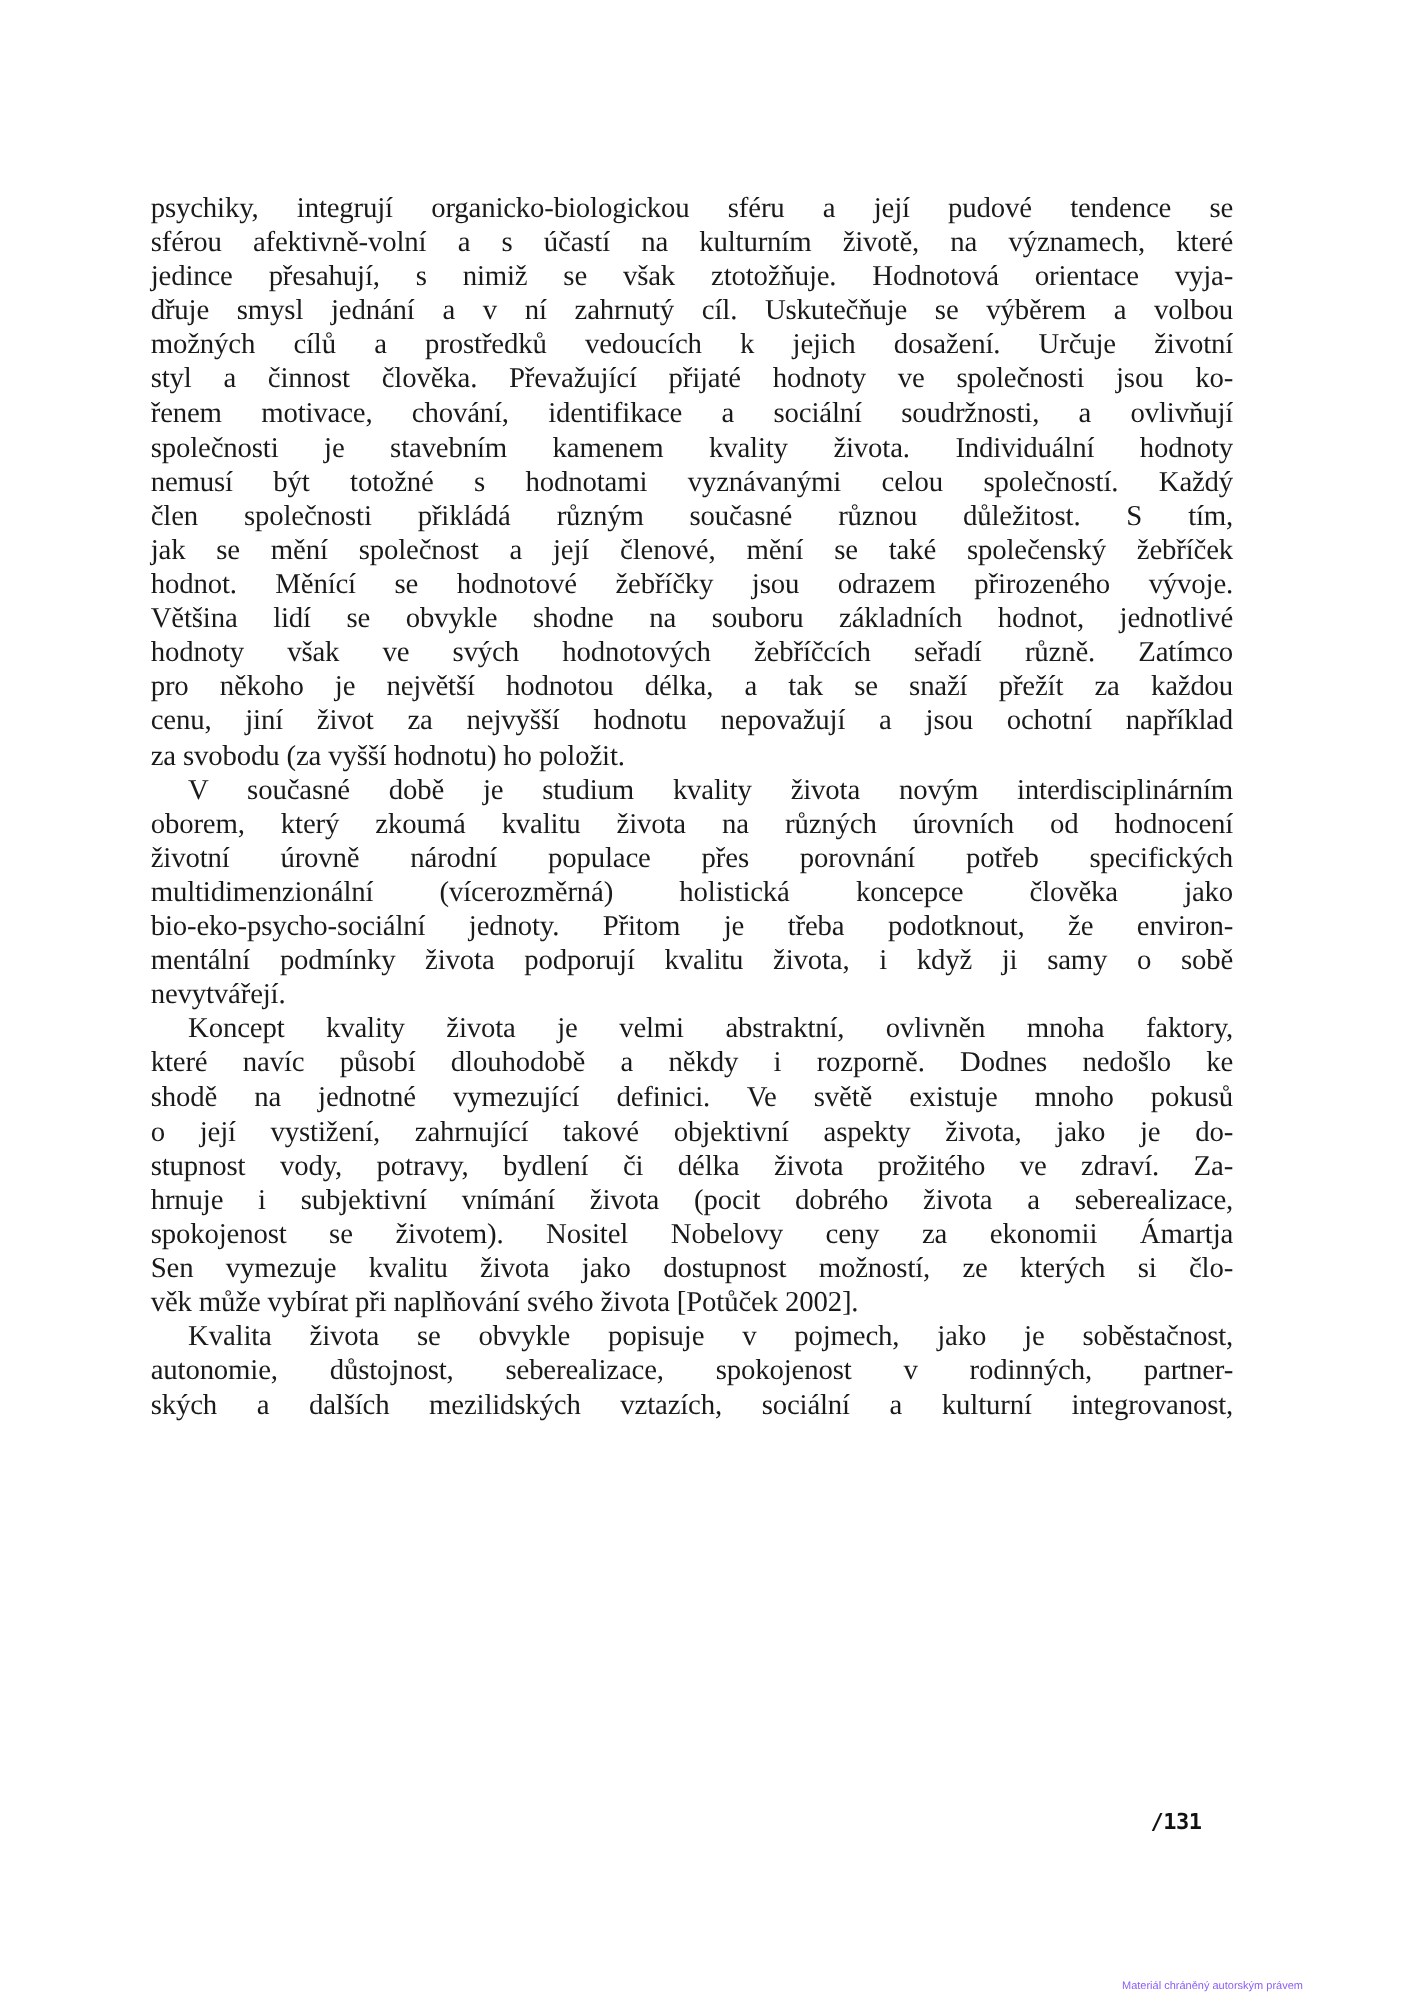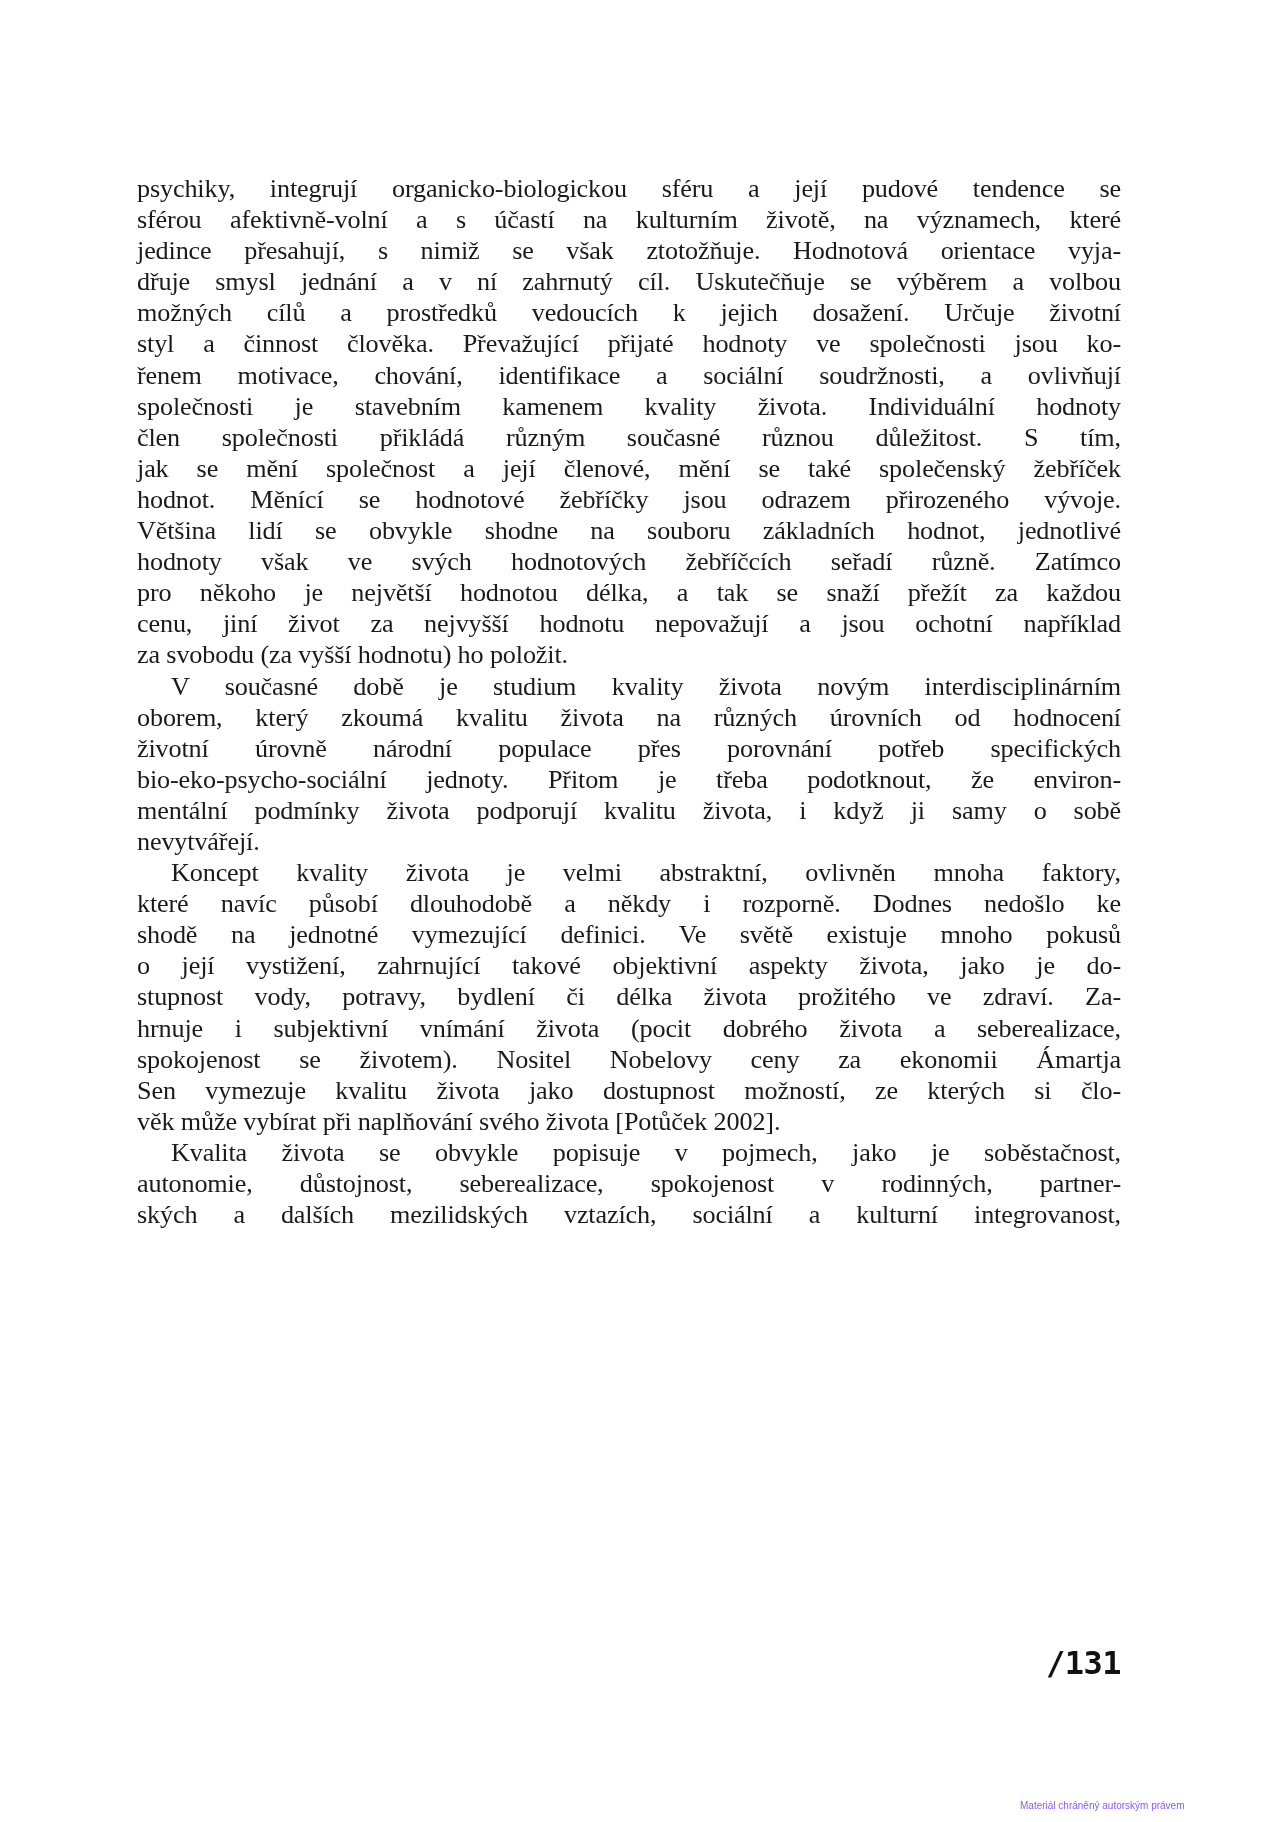--- a/index.html
+++ b/index.html
@@ -44,21 +44,21 @@
     }
     .line.indent {
       text-indent: 34px;
     }
     .page-number {
       position: absolute;
       left: 1046px;
       top: 1632px;
       font-family: "DejaVu Sans Mono", "Liberation Mono", monospace;
       font-weight: bold;
-      font-size: 32px;
+      font-size: 20px;
       color: #111111;
       letter-spacing: -0.5px;
     }
     .watermark {
       position: absolute;
       left: 1020px;
       top: 1788px;
       font-family: Liberation Sans, sans-serif;
       font-size: 10px;
       color: #8b5cf6;
@@ -72,33 +72,35 @@
   <div class="text-block" id="text-block">
       <div>
         <span class="line">psychiky, integrují organicko-biologickou sféru a její pudové tendence se</span>
         <span class="line">sférou afektivně-volní a s účastí na kulturním životě, na významech, které</span>
         <span class="line">jedince přesahují, s nimiž se však ztotožňuje. Hodnotová orientace vyja-</span>
         <span class="line">dřuje smysl jednání a v ní zahrnutý cíl. Uskutečňuje se výběrem a volbou</span>
         <span class="line">možných cílů a prostředků vedoucích k jejich dosažení. Určuje životní</span>
         <span class="line">styl a činnost člověka. Převažující přijaté hodnoty ve společnosti jsou ko-</span>
         <span class="line">řenem motivace, chování, identifikace a sociální soudržnosti, a ovlivňují</span>
         <span class="line">společnosti je stavebním kamenem kvality života. Individuální hodnoty</span>
+        <span class="line">nemusí být totožné s hodnotami vyznávanými celou společností. Každý</span>
         <span class="line">člen společnosti přikládá různým současné různou důležitost. S tím,</span>
         <span class="line">jak se mění společnost a její členové, mění se také společenský žebříček</span>
         <span class="line">hodnot. Měnící se hodnotové žebříčky jsou odrazem přirozeného vývoje.</span>
         <span class="line">Většina lidí se obvykle shodne na souboru základních hodnot, jednotlivé</span>
         <span class="line">hodnoty však ve svých hodnotových žebříčcích seřadí různě. Zatímco</span>
         <span class="line">pro někoho je největší hodnotou délka, a tak se snaží přežít za každou</span>
         <span class="line">cenu, jiní život za nejvyšší hodnotu nepovažují a jsou ochotní například</span>
         <span class="line last">za svobodu (za vyšší hodnotu) ho položit.</span>
       </div>
       <div>
         <span class="line indent">V současné době je studium kvality života novým interdisciplinárním</span>
         <span class="line">oborem, který zkoumá kvalitu života na různých úrovních od hodnocení</span>
         <span class="line">životní úrovně národní populace přes porovnání potřeb specifických</span>
+        <span class="line">multidimenzionální (vícerozměrná) holistická koncepce člověka jako</span>
         <span class="line">bio-eko-psycho-sociální jednoty. Přitom je třeba podotknout, že environ-</span>
         <span class="line">mentální podmínky života podporují kvalitu života, i když ji samy o sobě</span>
         <span class="line last">nevytvářejí.</span>
       </div>
       <div>
         <span class="line indent">Koncept kvality života je velmi abstraktní, ovlivněn mnoha faktory,</span>
         <span class="line">které navíc působí dlouhodobě a někdy i rozporně. Dodnes nedošlo ke</span>
         <span class="line">shodě na jednotné vymezující definici. Ve světě existuje mnoho pokusů</span>
         <span class="line">o její vystižení, zahrnující takové objektivní aspekty života, jako je do-</span>
         <span class="line">stupnost vody, potravy, bydlení či délka života prožitého ve zdraví. Za-</span>

